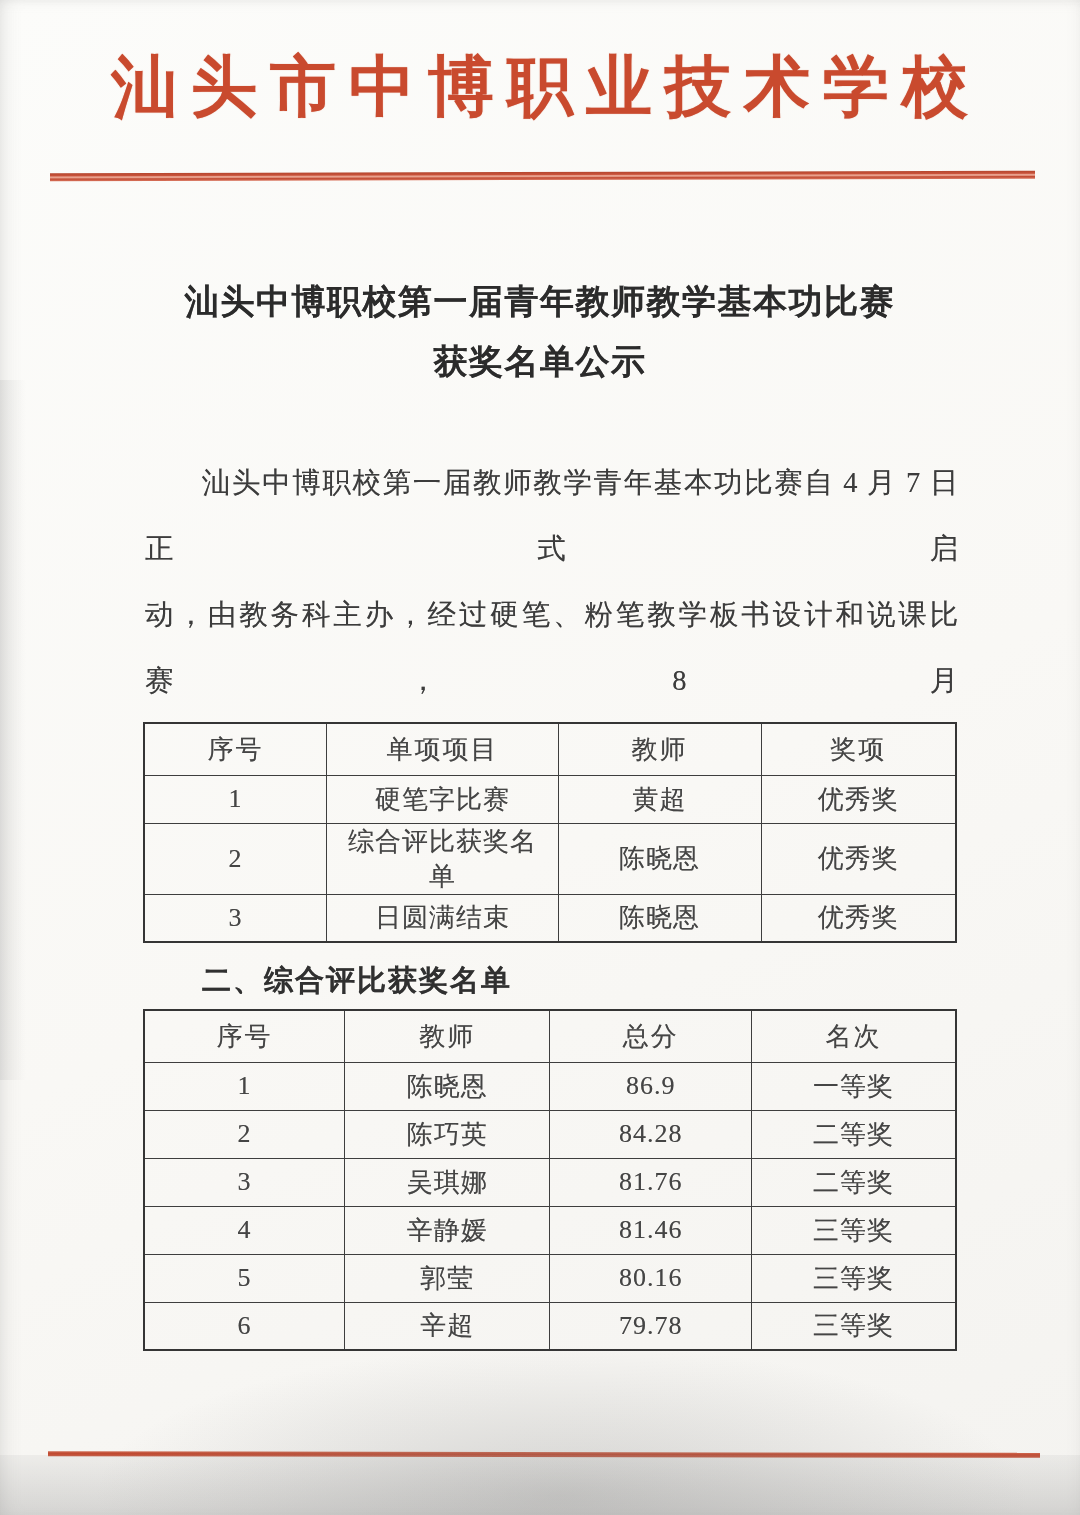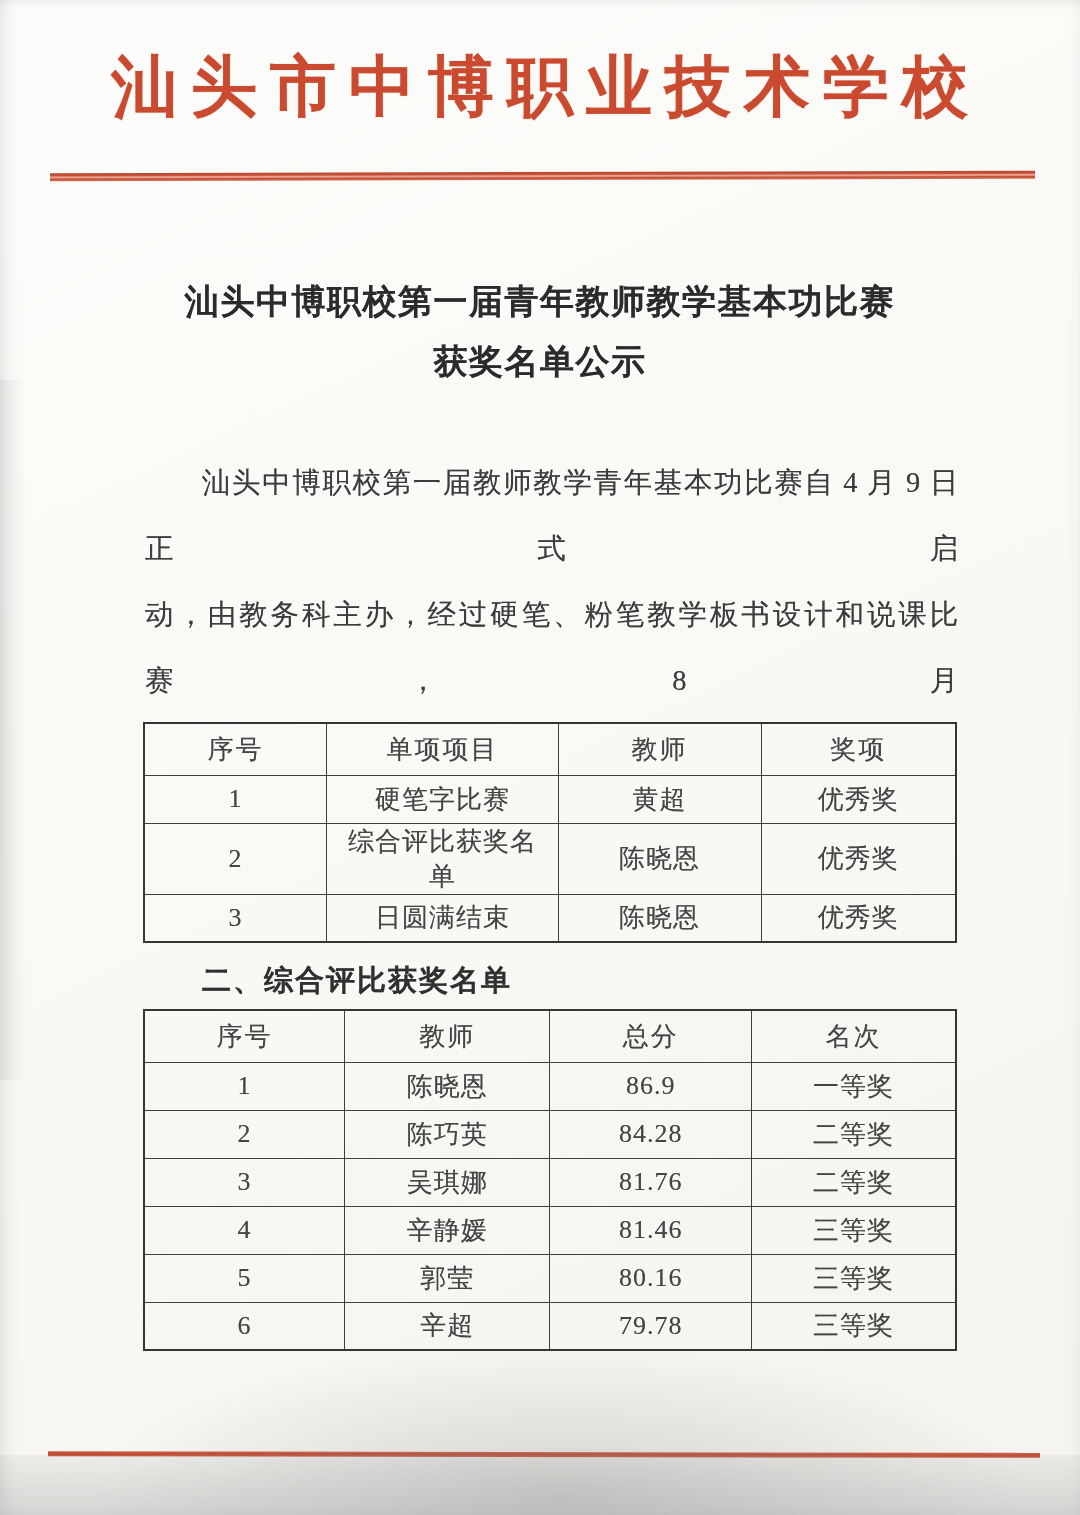--- a/index.html
+++ b/index.html
@@ -142,21 +142,21 @@
   <div class="school-name">汕头市中博职业技术学校</div>
 
   <div class="head-rule"></div>
 
   <div class="doc-title">
     <div>汕头中博职校第一届青年教师教学基本功比赛</div>
     <div>获奖名单公示</div>
   </div>
 
   <div class="body-block">
-    <div class="body-line fill indent">汕头中博职校第一届教师教学青年基本功比赛自 4 月 9 日正式启</div>
+    <div class="body-line fill indent">汕头中博职校第一届教师教学青年基本功比赛自 4 月 7 日正式启</div>
     <div class="body-line fill">动，由教务科主办，经过硬笔、粉笔教学板书设计和说课比赛，8 月</div>
   </div>
 
 
   <table class="award-table first">
     <colgroup>
       <col style="width:22.5%">
         <col style="width:28.5%">
         <col style="width:25%">
         <col style="width:24%">

